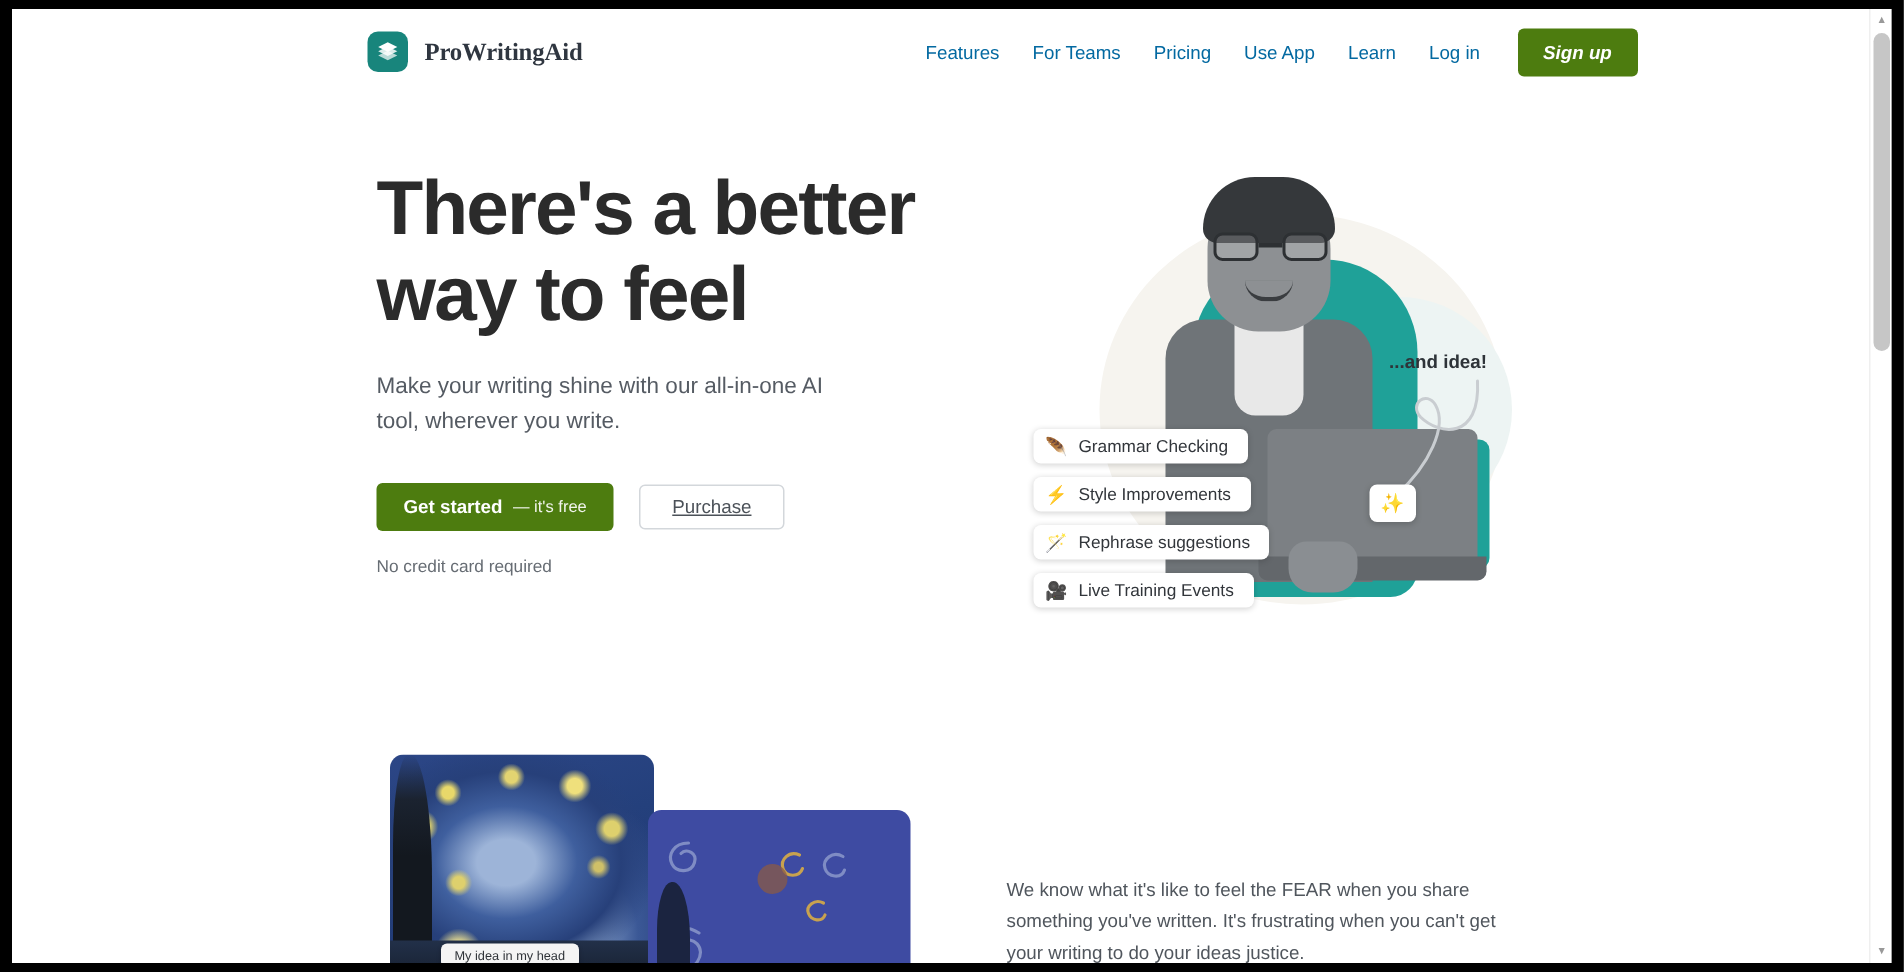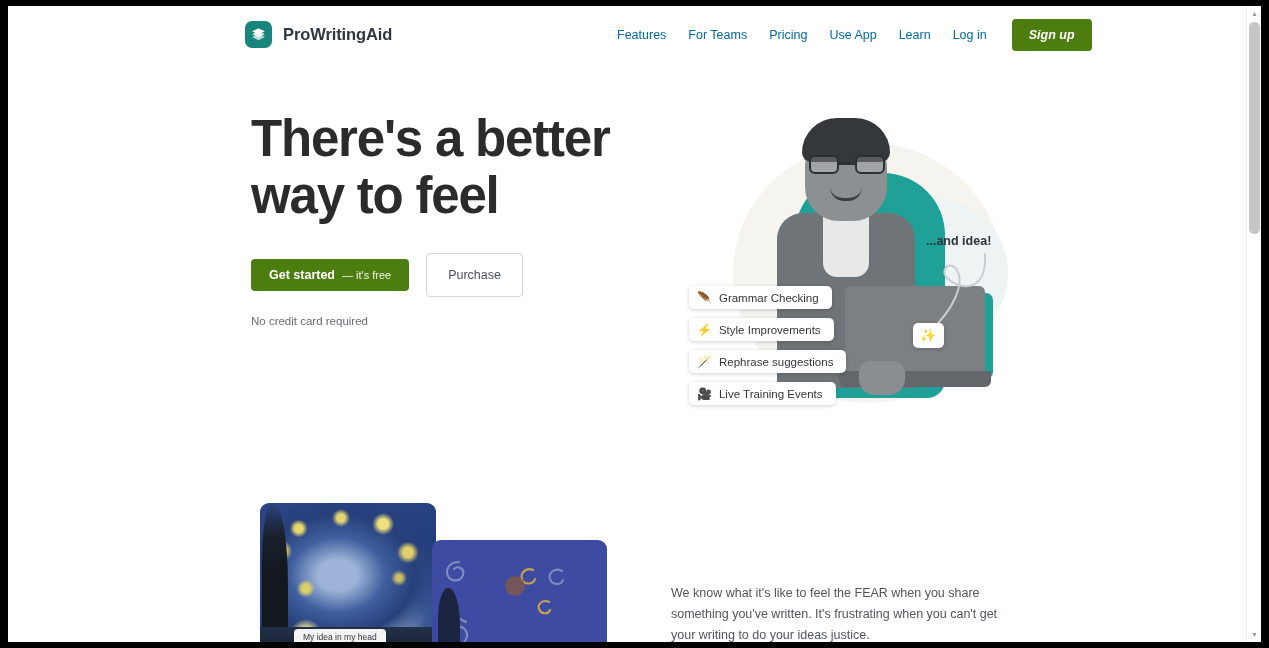--- a/index.html
+++ b/index.html
@@ -79,20 +79,21 @@
     align-items: center;
   }
 
   .brand {
     position: absolute;
     left: 237px;
     display: flex;
     align-items: center;
     gap: 11px;
     text-decoration: none;
+    font-family: Liberation Serif, serif;
   }
   .brand-mark {
     width: 27px; height: 27px;
     border-radius: 7px;
     background: #18857c;
     display: flex; align-items: center; justify-content: center;
     flex: none;
   }
   .brand-name {
     font-size: 16.5px;
@@ -174,25 +175,26 @@
     cursor: pointer;
     font-family: inherit;
   }
   .btn-primary .main { font-size: 12.5px; font-weight: bold; }
   .btn-primary .sub { font-size: 11px; font-weight: normal; opacity: .92; }
   .btn-ghost {
     background: #ffffff;
     color: #4b5158;
     border: 1px solid #d3d7db;
     border-radius: 4px;
-    height: 44px;
+    height: 30px;
     padding: 0 21px;
     font-size: 12.5px;
     cursor: pointer;
     font-family: inherit;
+    text-decoration: underline;
   }
   .hero-note {
     margin-top: 18px;
     font-size: 11.5px;
     color: #666c73;
   }
 
   
   .hero-art {
     position: absolute;
@@ -487,20 +489,21 @@
       </div>
 
       <div class="hero">
 
         <div class="hero-copy">
           <h1 class="hero-title">
             <span>There's a better</span><br>
             <span>way to feel</span>
           </h1>
 
+          <p class="hero-sub">Make your writing shine with our all-in-one AI tool, wherever you write.</p>
 
           <div class="hero-cta">
             <button class="btn-primary">
               <span class="main">Get started</span>
               <span class="sub">— it's free</span>
             </button>
             <button class="btn-ghost">Purchase</button>
           </div>
 
           <p class="hero-note">No credit card required</p>

